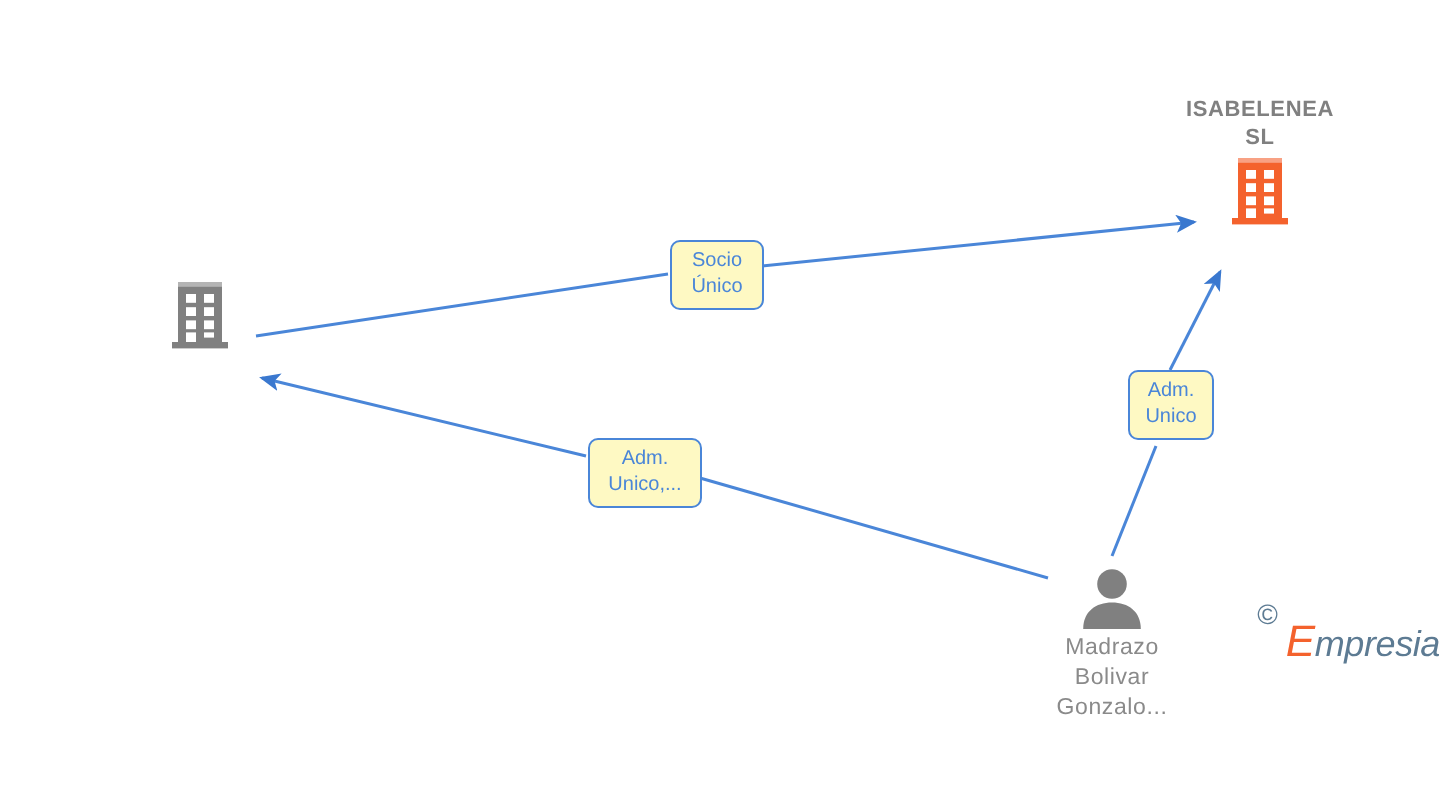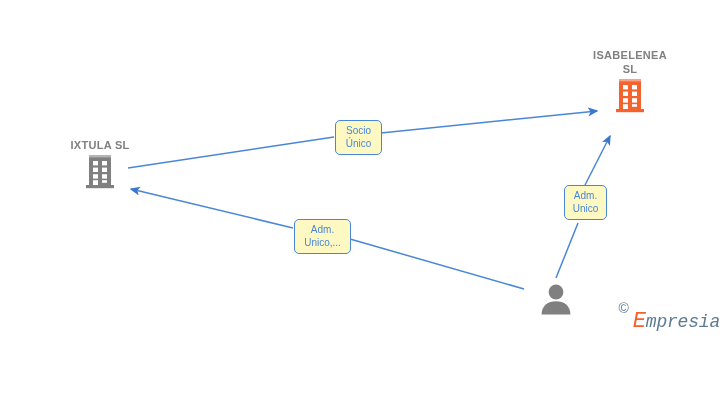--- a/index.html
+++ b/index.html
@@ -84,21 +84,21 @@
     align-items: center;
     gap: 4px;
     z-index: 5;
     user-select: none;
   }
   #watermark .copy {
     font-size: 14px;
     color: #5d7b93;
   }
   #watermark .brand {
-    font-family: Liberation Mono, monospace;
+    font-family: Liberation Sans, sans-serif;
     font-style: italic;
     font-size: 18px;
     color: #5d7b93;
     letter-spacing: -0.2px;
     margin-top: 28px;
   }
   #watermark .brand .cap {
     color: #f4622d;
     font-size: 22px;
   }
@@ -143,41 +143,43 @@
       <rect x="8" y="12.6" width="5" height="4.4" fill="#ffffff"></rect>
       <rect x="17" y="12.6" width="5" height="4.4" fill="#ffffff"></rect>
       <rect x="8" y="19.2" width="5" height="4.4" fill="#ffffff"></rect>
       <rect x="17" y="19.2" width="5" height="4.4" fill="#ffffff"></rect>
       <rect x="8" y="25.2" width="5" height="4.8" fill="#ffffff"></rect>
       <rect x="17" y="25.2" width="5" height="2.6" fill="#ffffff"></rect>
     </svg>
   </div>
 
   <div class="node company" style="left:100px; top:138px;">
-    <div class="node-label company">IXTULA  SL</div>
     <svg class="node-icon" width="30" height="34" viewBox="0 0 30 34" xmlns="http://www.w3.org/2000/svg">
       <rect x="4" y="2" width="22" height="28" fill="#808080"></rect>
       <rect x="1" y="30" width="28" height="3.2" fill="#808080"></rect>
       <rect x="4" y="0" width="22" height="2.4" fill="#b4b4b4"></rect>
       <rect x="8" y="6" width="5" height="4.4" fill="#ffffff"></rect>
       <rect x="17" y="6" width="5" height="4.4" fill="#ffffff"></rect>
       <rect x="8" y="12.6" width="5" height="4.4" fill="#ffffff"></rect>
       <rect x="17" y="12.6" width="5" height="4.4" fill="#ffffff"></rect>
       <rect x="8" y="19.2" width="5" height="4.4" fill="#ffffff"></rect>
       <rect x="17" y="19.2" width="5" height="4.4" fill="#ffffff"></rect>
       <rect x="8" y="25.2" width="5" height="4.8" fill="#ffffff"></rect>
       <rect x="17" y="25.2" width="5" height="2.6" fill="#ffffff"></rect>
     </svg>
   </div>
 
   <div class="node person" style="left:556px; top:283px;">
     <svg class="node-icon" width="34" height="32" viewBox="0 0 34 32" xmlns="http://www.w3.org/2000/svg">
       <circle cx="17" cy="9" r="7.4" fill="#808080"></circle>
       <path d="M2.6,31.5 C2.6,22.6 8.9,18.2 17,18.2 C25.1,18.2 31.4,22.6 31.4,31.5 Z" fill="#808080"></path>
     </svg>
+    <div class="node-label person">Madrazo
+Bolivar
+Gonzalo...</div>
   </div>
 
   <div class="edge-label" style="left:335px; top:120px; width:47px;">Socio
 Único</div>
 
   <div class="edge-label" style="left:294px; top:219px; width:57px;">Adm.
 Unico,...</div>
 
   <div class="edge-label" style="left:564px; top:185px; width:43px;">Adm.
 Unico</div>

